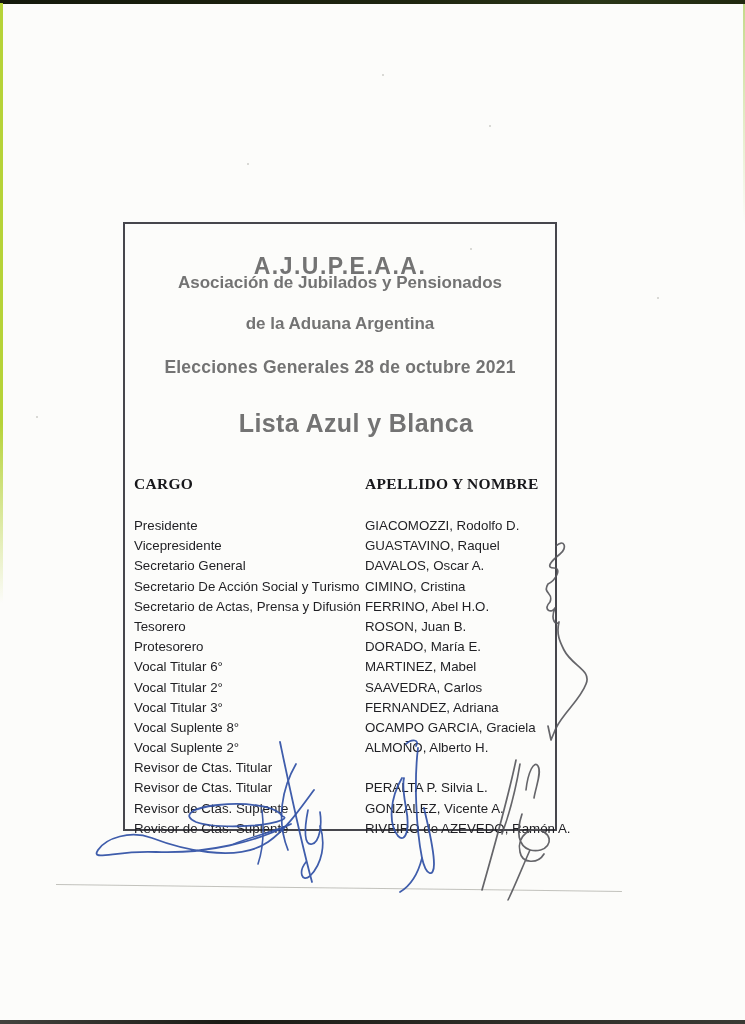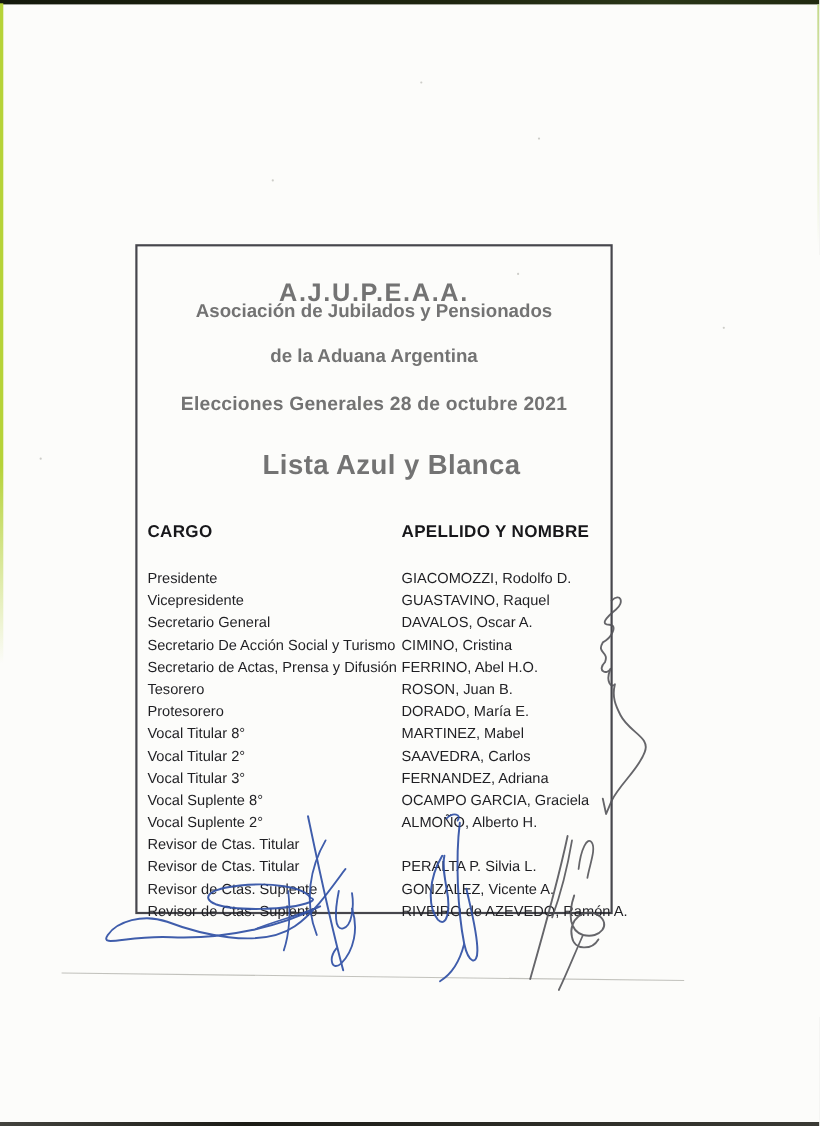--- a/index.html
+++ b/index.html
@@ -33,21 +33,21 @@
   .ballot-box{position:absolute;left:123px;top:222px;width:434px;height:609px;
     border:2px solid var(--box-border);background:transparent;}
   .title{position:absolute;left:0;right:0;text-align:center;color:#737373;font-weight:bold;}
   .t-acronym{top:28px;font-size:23px;line-height:28px;letter-spacing:1.5px;}
   .t-org1{top:48px;font-size:17px;line-height:21px;}
   .t-org2{top:89px;font-size:17px;line-height:21px;}
   .t-election{top:132px;font-size:17.5px;line-height:22px;letter-spacing:.2px;}
   .t-list{top:184px;font-size:25px;line-height:30px;letter-spacing:.4px;margin-left:32px;}
 
   .col-header{position:absolute;top:250px;font-size:15.5px;line-height:20px;
-    font-weight:bold;color:#17171a;letter-spacing:.3px;}
+    font-weight:bold;color:#17171a;letter-spacing:.3px;font-family:Liberation Serif, serif;}
   .col-header.cargo{left:9px;}
   .col-header.nombre{left:240px;}
 
   .rows{position:absolute;left:0;right:0;top:292px;}
   .row{display:grid;grid-template-columns:231px 1fr;padding-left:9px;height:20.2px;}
   .row span{font-size:13.3px;line-height:20.2px;color:var(--ink-text);white-space:nowrap;}
 
   
   .sig{position:absolute;z-index:5;pointer-events:none;}
   .sig path{fill:none;stroke:currentColor;stroke-linecap:round;stroke-linejoin:round;}
@@ -111,21 +111,21 @@
       <span>Tesorero</span>
       <span>ROSON, Juan B.</span>
     </div>
 
     <div class="row">
       <span>Protesorero</span>
       <span>DORADO, María E.</span>
     </div>
 
     <div class="row">
-      <span>Vocal Titular 8°</span>
+      <span>Vocal Titular 6°</span>
       <span>MARTINEZ, Mabel</span>
     </div>
 
     <div class="row">
       <span>Vocal Titular 2°</span>
       <span>SAAVEDRA, Carlos</span>
     </div>
 
     <div class="row">
       <span>Vocal Titular 3°</span>

